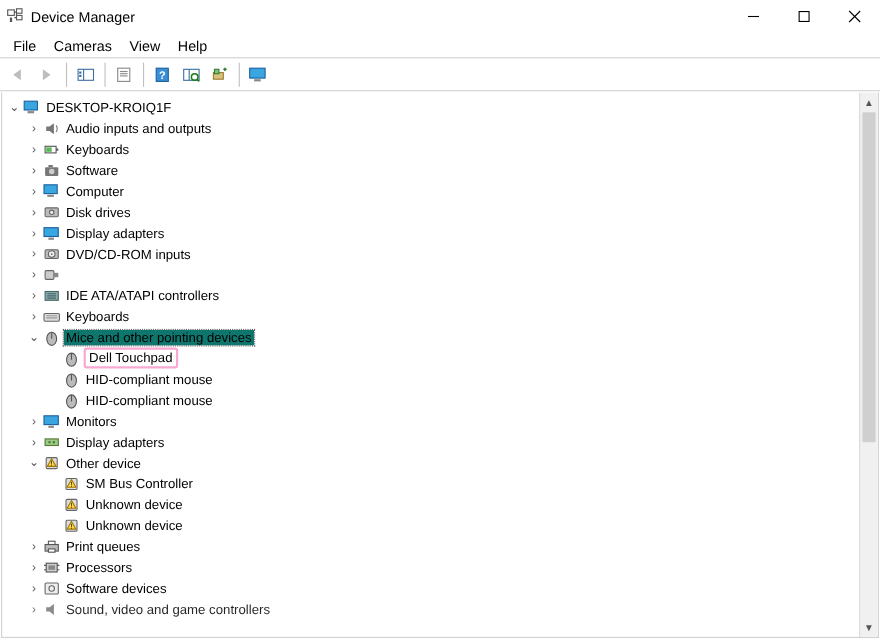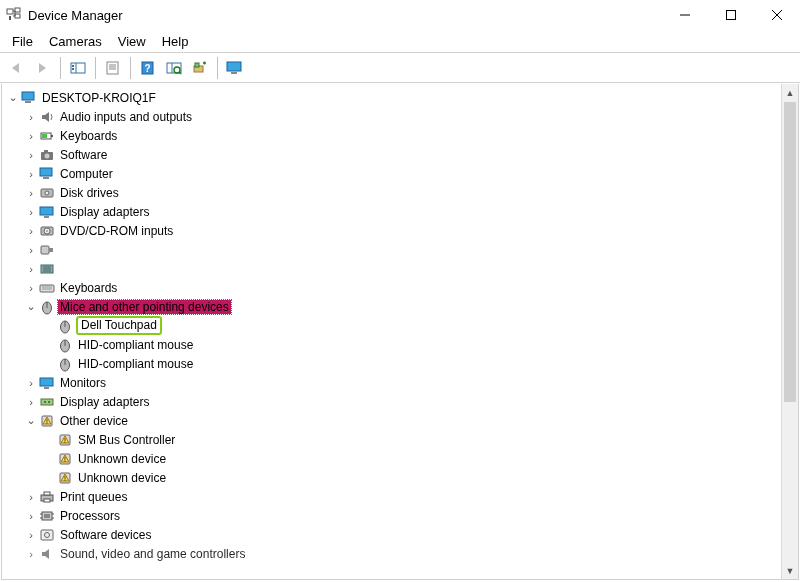--- a/index.html
+++ b/index.html
@@ -123,25 +123,25 @@
     font-size:11px;
     display:inline-block;
   }
   .row .icon-slot {
     width:18px; height:16px;
     display:inline-flex; align-items:center; justify-content:center;
     margin-right:2px;
   }
   .row .label { padding:0 2px; }
   .row.selected .label {
-    background:#be185d;
+    background:#0f766e;
     outline:1px dotted #666;
   }
   .row.highlighted .label {
-    border:2px solid #84cc16;
+    border:2px solid #f9a8d4;
     border-radius:3px;
     padding:0 3px;
     line-height:15px;
   }
 
   .indent0 { padding-left:0; }
   .indent1 { padding-left:18px; }
   .indent2 { padding-left:36px; }
 
   
@@ -356,20 +356,21 @@
       <div class="row indent1">
         <span class="expander">›</span>
         <span class="icon-slot">
             <svg width="16" height="14">
               <rect x="2" y="3" width="12" height="8" fill="#8aa" stroke="#466"></rect>
               <line x1="4" y1="5" x2="12" y2="5" stroke="#466"></line>
               <line x1="4" y1="7" x2="12" y2="7" stroke="#466"></line>
               <line x1="4" y1="9" x2="12" y2="9" stroke="#466"></line>
             </svg>
           </span>
+        <span class="label">IDE ATA/ATAPI controllers</span>
       </div>
 
       <div class="row indent1">
         <span class="expander">›</span>
         <span class="icon-slot">
             <svg width="16" height="14">
               <rect x="1" y="4" width="14" height="7" rx="1" fill="#ddd" stroke="#666"></rect>
               <line x1="3" y1="6" x2="13" y2="6" stroke="#999"></line>
               <line x1="3" y1="8" x2="13" y2="8" stroke="#999"></line>
             </svg>

